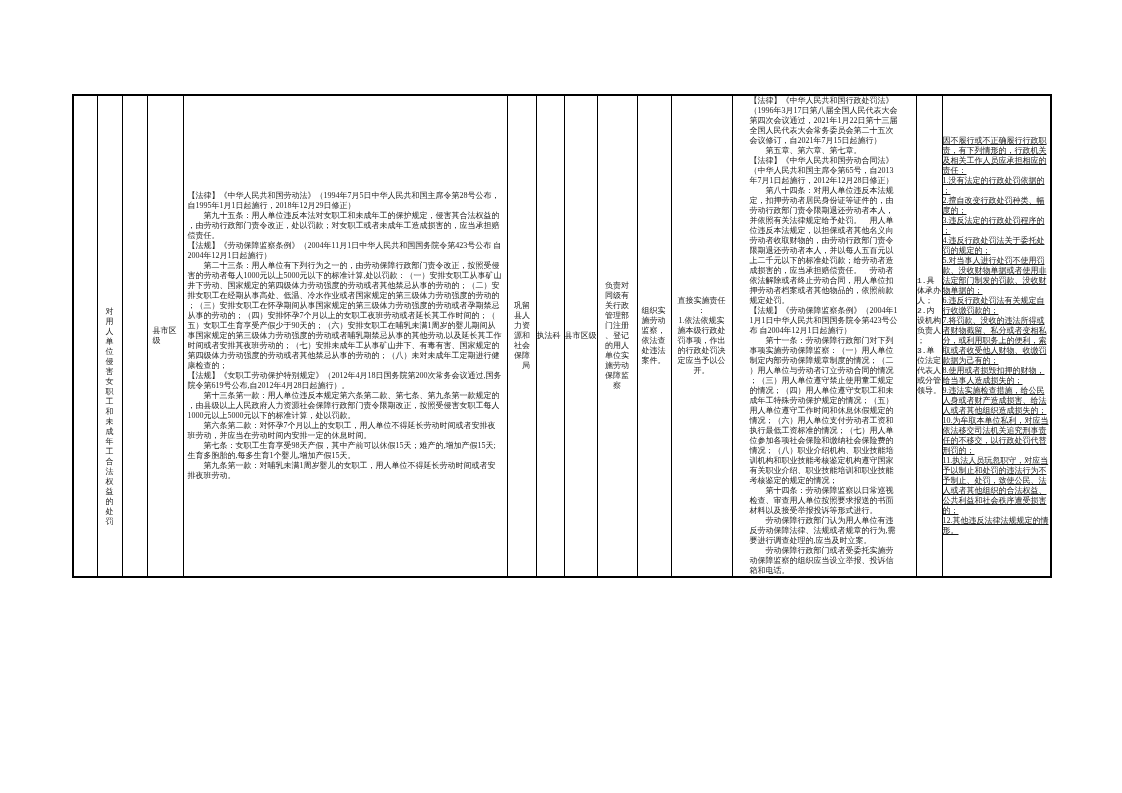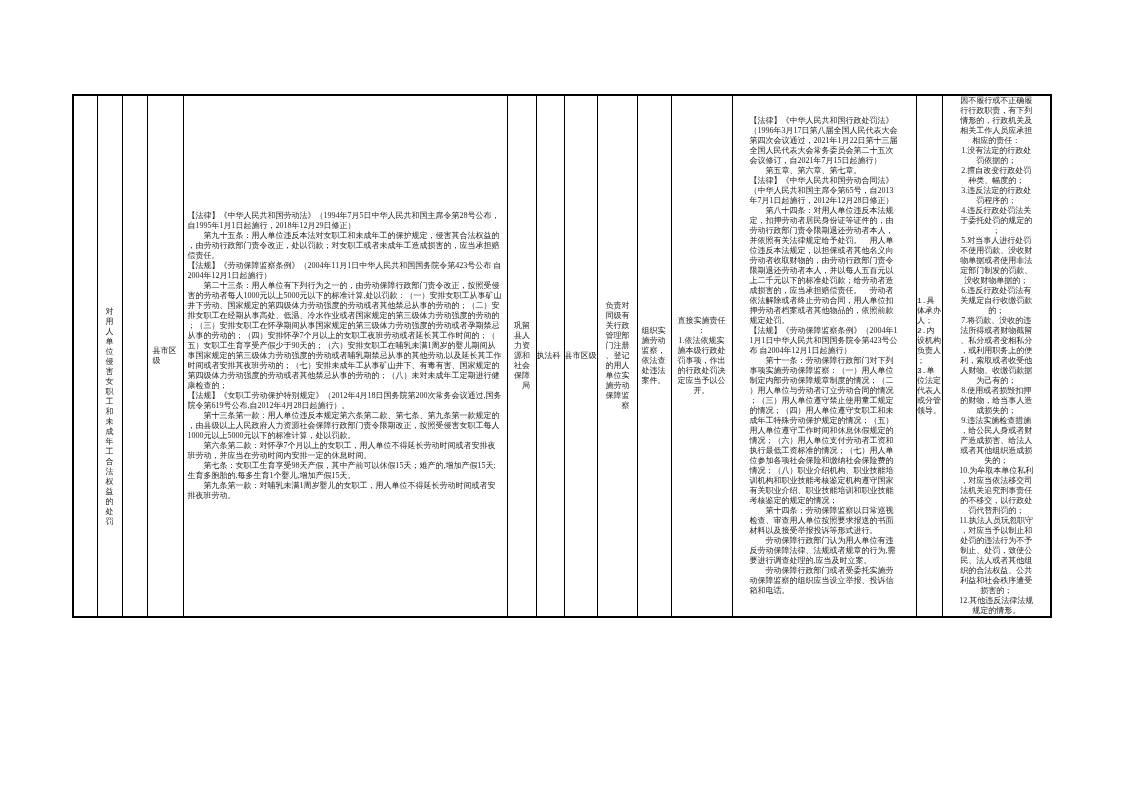--- a/index.html
+++ b/index.html
@@ -29,26 +29,26 @@
   }
   
   .td-seq{text-align:center;padding-left:32px;}
   .td-item{vertical-align:top;padding-top:211px;}
   .td-item .cell{width:9px;margin:0 auto;text-align:center;}
   .td-type .cell{width:25px;margin:0 auto;text-align:left;}
   .td-legal .cell{padding:0 4px;text-align:left;}
   .td-org .cell{width:17px;margin:12px auto;text-align:right;}
   .td-dept{text-align:left;}
   .td-level{text-align:center;}
-  .td-duty .cell{width:25px;margin:17px auto;text-align:right;}
+  .td-duty .cell{width:25px;margin:17px auto;text-align:center;}
   .td-measures .cell{width:25px;margin:12px auto;text-align:left;}
   .td-direct .cell{padding:0 5px;text-align:center;}
   .td-sup .cell{padding:0 17px;text-align:left;}
   .td-persons .cell{width:24px;margin:0 auto;text-align:left;font-family:Liberation Mono, monospace;}
-  .td-account .cell{padding:0 16px;text-align:center;}
+  .td-account .cell{padding:0 0;text-align:left;text-decoration:underline;}
 </style>
 </head>
 <body>
 
 <div class="page">
   <table class="power-table">
     <colgroup>
       <col style="width:24px">
         <col style="width:25px">
         <col style="width:25px">

